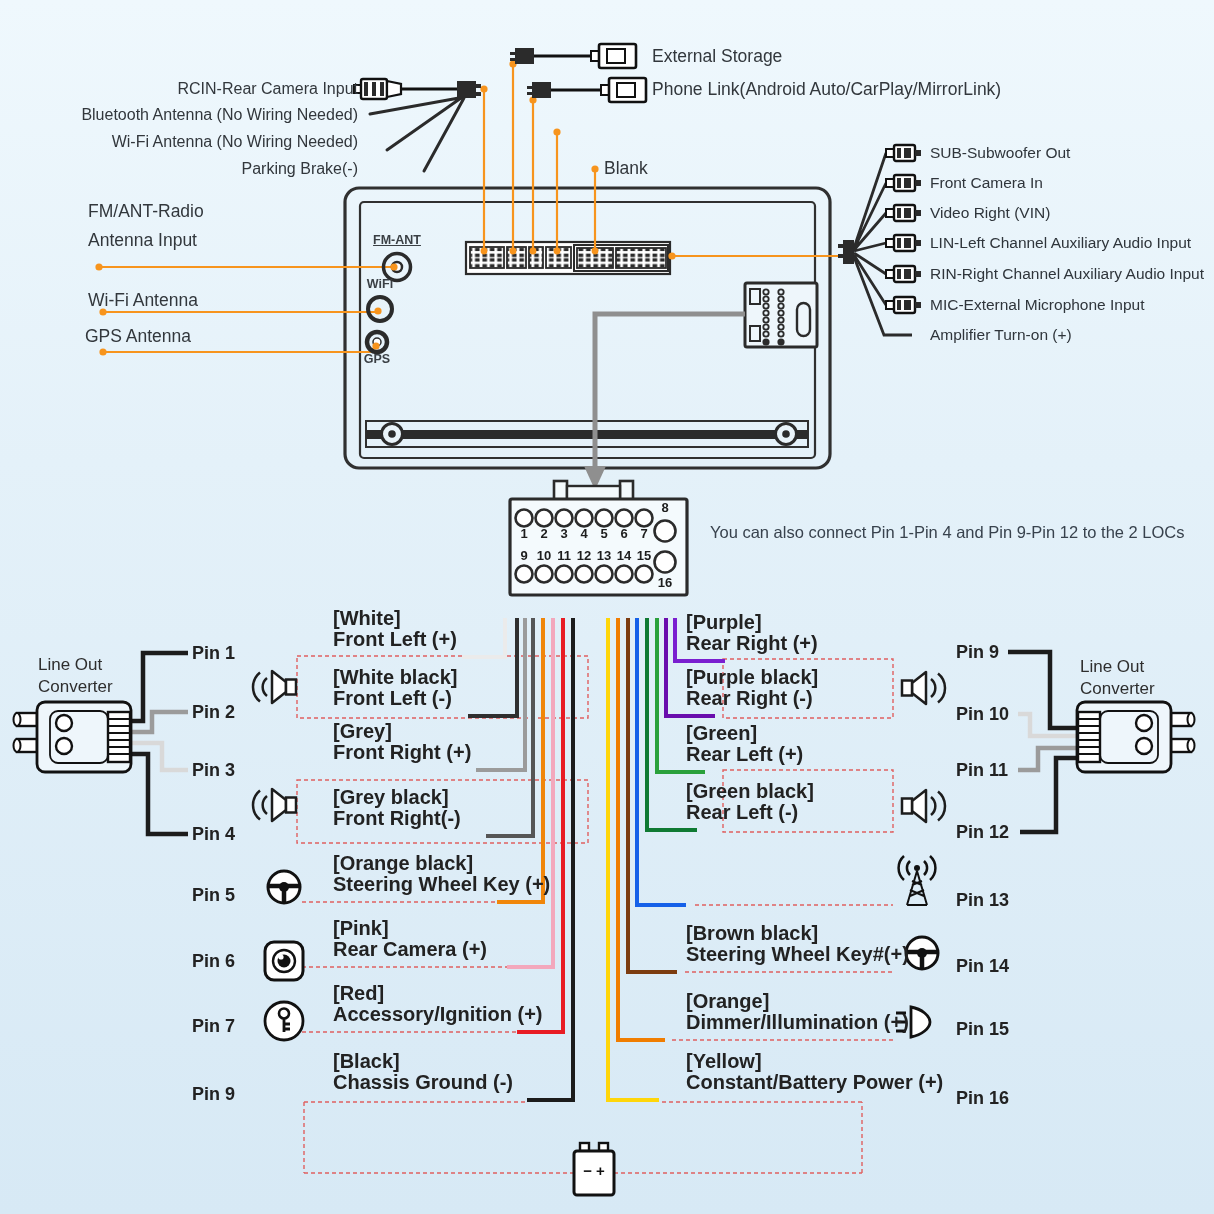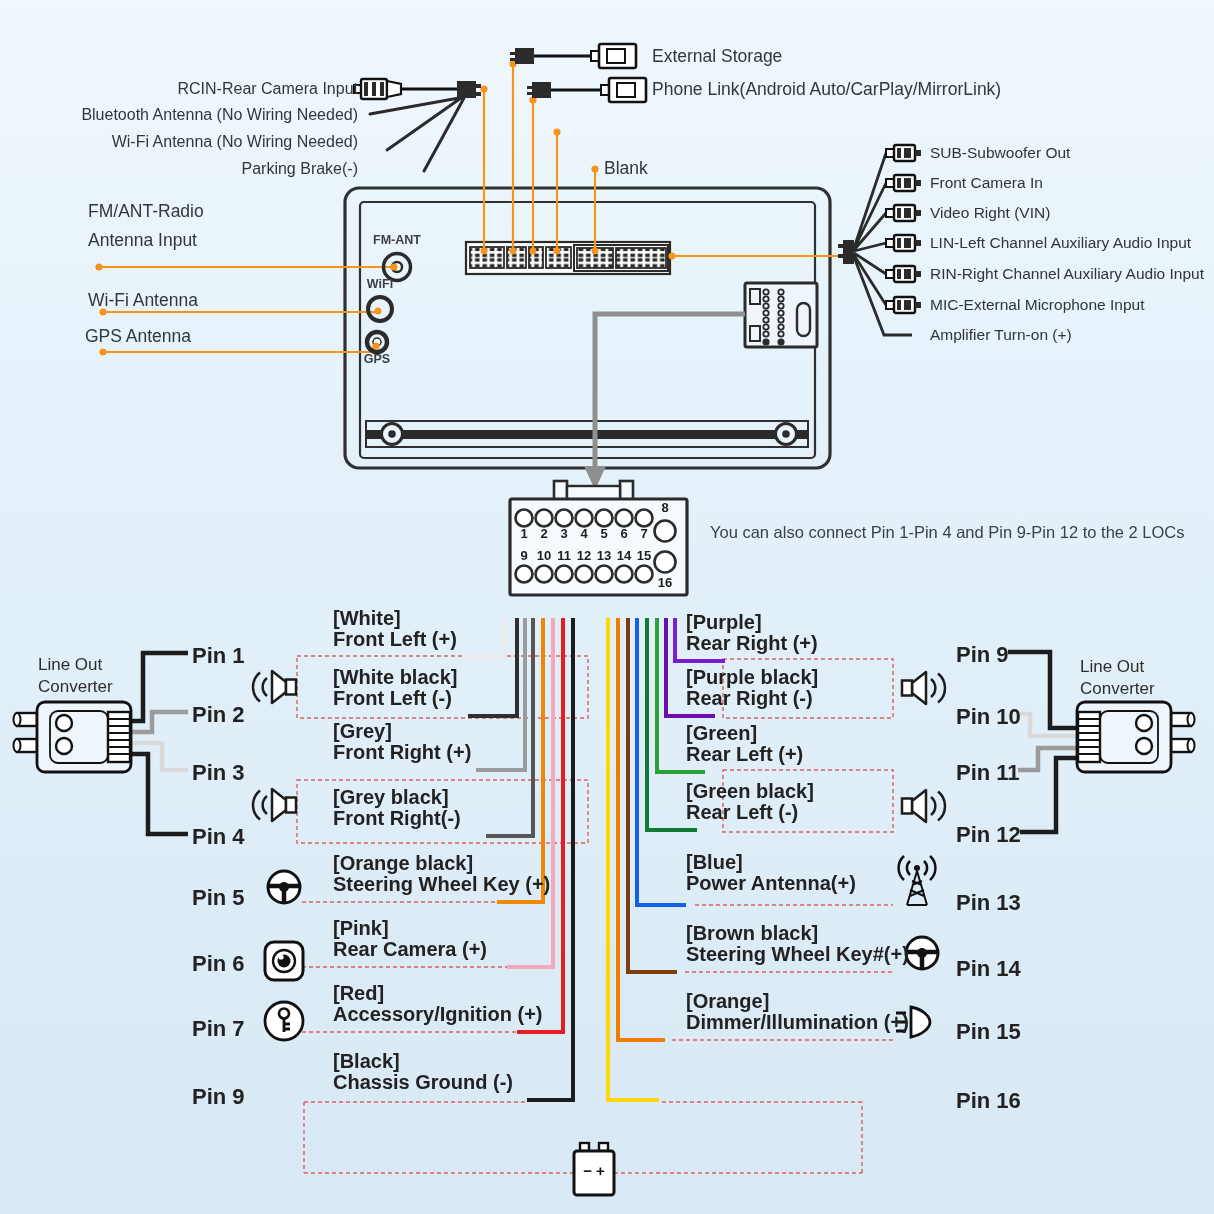--- a/index.html
+++ b/index.html
@@ -4,21 +4,21 @@
 <style>
   html,body{margin:0;padding:0;background:#fff;}
   .stage{position:relative;width:1214px;height:1214px;overflow:hidden;
          background:linear-gradient(180deg,#eff8fd 0%,#e4f1f9 38%,#d7e9f5 100%);
          font-family:"Liberation Sans",sans-serif;}
   svg.layer{position:absolute;left:0;top:0;}
   .lbl{position:absolute;font-size:16px;color:#32373c;white-space:nowrap;line-height:19px;}
   .r{text-align:right;}
   .big{font-size:17.5px;}
   .wl{position:absolute;font-weight:bold;font-size:20px;color:#222;line-height:21px;white-space:nowrap;}
-  .pl{position:absolute;font-weight:bold;font-size:22px;color:#222;white-space:nowrap;}
+  .pl{position:absolute;font-weight:bold;font-size:18px;color:#222;white-space:nowrap;}
   .port{position:absolute;font-weight:bold;font-size:12.5px;color:#3a3f44;text-align:center;white-space:nowrap;}
   .num{position:absolute;font-weight:bold;font-size:13px;color:#1d1d1d;text-align:center;width:20px;}
   .note{position:absolute;font-size:16.5px;color:#38424d;white-space:nowrap;}
   .loc{position:absolute;font-size:17px;color:#2e2e2e;line-height:22px;white-space:nowrap;}
   .out{position:absolute;font-size:15.5px;color:#2f353b;white-space:nowrap;}
   .bat{position:absolute;font-weight:bold;font-size:15px;color:#111;text-align:center;}
 </style>
 </head>
 <body>
 
@@ -354,21 +354,21 @@
 
 <div class="lbl big" style="left:652px;top:47px;">External Storage</div>
 <div class="lbl big" style="left:652px;top:80px;">Phone Link(Android Auto/CarPlay/MirrorLink)</div>
 <div class="lbl big" style="left:604px;top:159px;">Blank</div>
 
 <div class="lbl big" style="left:88px;top:202px;">FM/ANT-Radio</div>
 <div class="lbl big" style="left:88px;top:231px;">Antenna Input</div>
 <div class="lbl big" style="left:88px;top:291px;">Wi-Fi Antenna</div>
 <div class="lbl big" style="left:85px;top:327px;">GPS Antenna</div>
 
-<div class="port" style="left:357px;top:233px;width:80px;">FM-ANT</div>
+<div class="port" style="left:357px;top:233px;width:80px;text-decoration:underline;">FM-ANT</div>
 <div class="port" style="left:345px;top:277px;width:70px;">WiFi</div>
 <div class="port" style="left:342px;top:352px;width:70px;">GPS</div>
 
 <div class="out" style="left:930px;top:144px;">SUB-Subwoofer Out</div>
 <div class="out" style="left:930px;top:174px;">Front Camera In</div>
 <div class="out" style="left:930px;top:204px;">Video Right (VIN)</div>
 <div class="out" style="left:930px;top:234px;">LIN-Left Channel Auxiliary Audio Input</div>
 <div class="out" style="left:930px;top:265px;">RIN-Right Channel Auxiliary Audio Input</div>
 <div class="out" style="left:930px;top:296px;">MIC-External Microphone Input</div>
 <div class="out" style="left:930px;top:326px;">Amplifier Turn-on (+)</div>
@@ -461,28 +461,28 @@
       <div>Rear Right (-)</div>
 </div>
 <div class="wl" style="left:686px;top:723px;">
   <div>[Green]</div>
       <div>Rear Left (+)</div>
 </div>
 <div class="wl" style="left:686px;top:781px;">
   <div>[Green black]</div>
       <div>Rear Left (-)</div>
 </div>
-<div class="wl" style="left:686px;top:852px;">
-  <div>[Blue]</div>
-      <div>Power Antenna(+)</div>
-</div>
 <div class="wl" style="left:686px;top:923px;">
   <div>[Brown black]</div>
       <div>Steering Wheel Key#(+)</div>
 </div>
 <div class="wl" style="left:686px;top:991px;">
   <div>[Orange]</div>
       <div>Dimmer/Illumination (+)</div>
 </div>
+<div class="wl" style="left:686px;top:1051px;">
+  <div>[Yellow]</div>
+      <div>Constant/Battery Power (+)</div>
+</div>
 
 <div class="bat" style="left:574px;top:1162px;width:40px;">− +</div>
 
 </div>
 
 </body></html>

